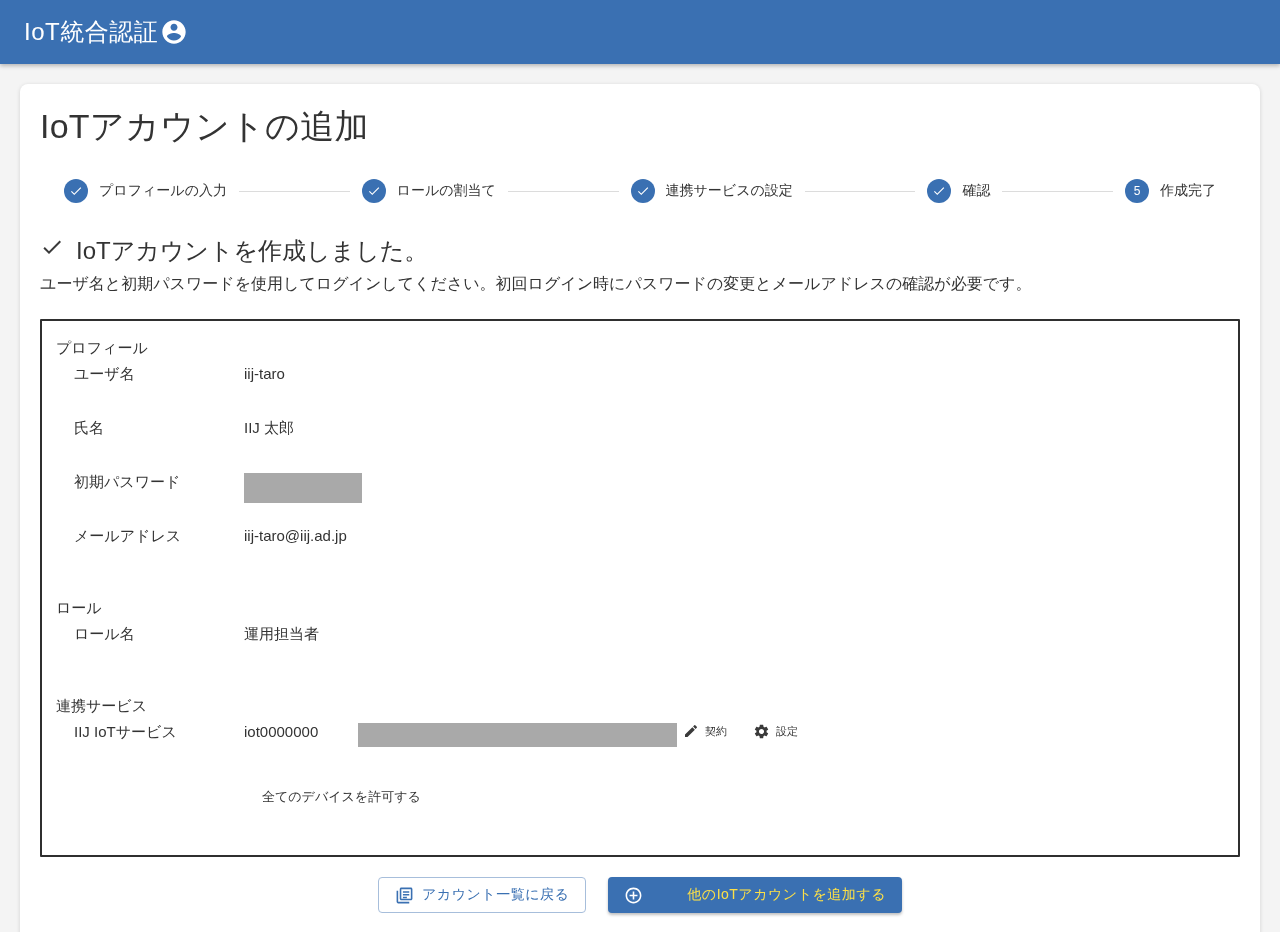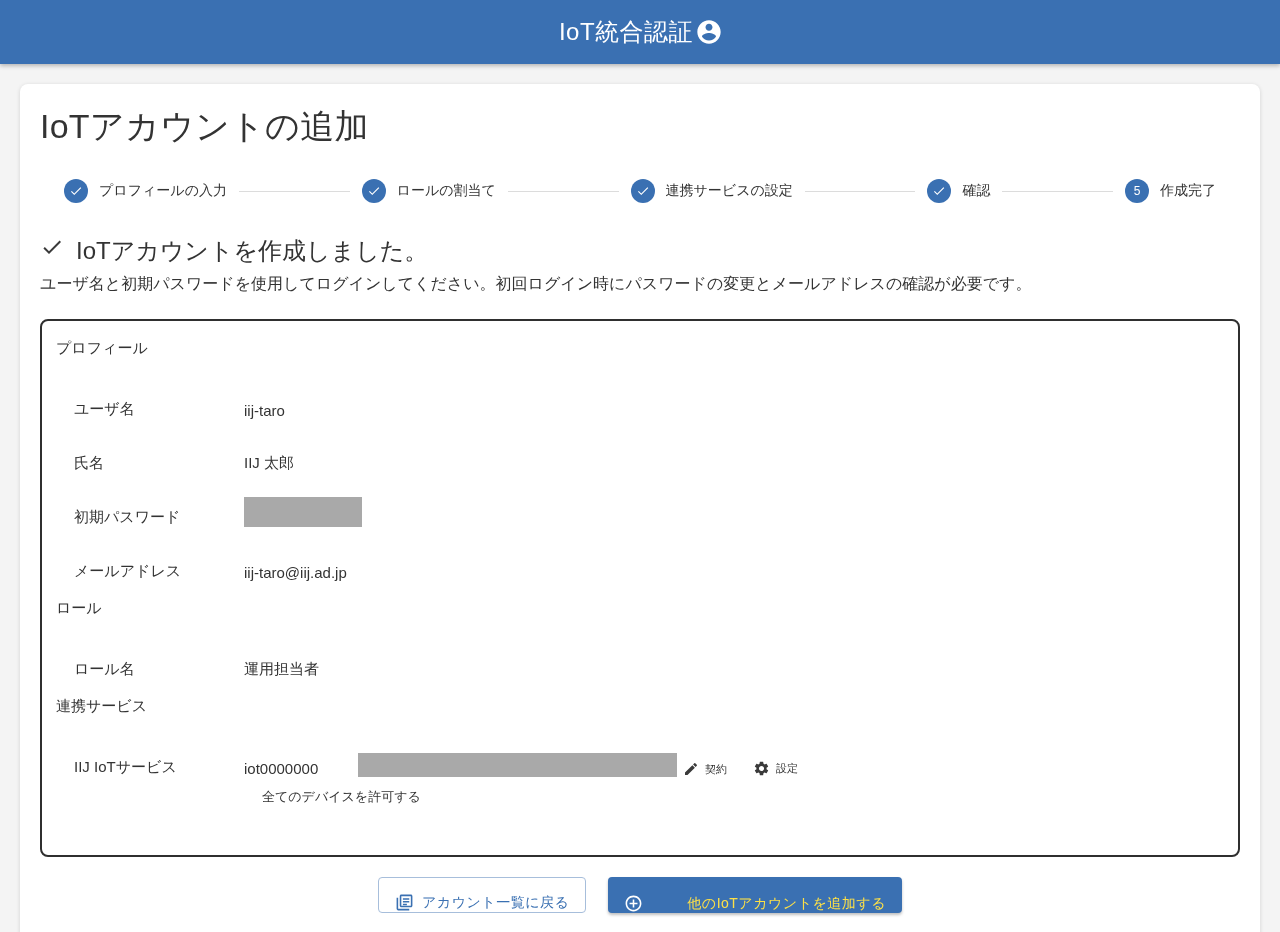--- a/index.html
+++ b/index.html
@@ -12,21 +12,21 @@
   html,body{margin:0;padding:0;}
   body{
     width:1280px;height:932px;overflow:hidden;
     background:#f4f4f4;
     font-family:"Liberation Sans","DejaVu Sans",sans-serif;
     color:var(--text);
   }
   
   .appbar{
     height:64px;background:var(--primary);
-    display:flex;align-items:center;justify-content:center;
+    display:flex;align-items:center;justify-content:flex-start;
     padding:0 20px 0 24px;
     box-shadow:0 2px 4px rgba(0,0,0,.25);
     position:relative;z-index:2;
   }
   .appbar-title{color:#fff;font-size:24px;letter-spacing:.5px;}
   .appbar-account{width:32px;height:32px;display:flex;align-items:center;justify-content:center;cursor:pointer;}
   
   .card{
     margin:20px 20px 0;
     height:923px;
@@ -56,30 +56,30 @@
   
   .result-heading{
     display:flex;align-items:flex-start;gap:12px;
     margin-top:22px;height:32px;
     font-size:24px;color:var(--text);
   }
   .result-note{margin:6px 0 0;font-size:16px;line-height:22px;color:var(--text);}
   
   .summary{
     margin-top:24px;height:538px;
-    border:2px solid #2f2f2f;border-radius:8px;
+    border:2px solid #2f2f2f;border-radius:1px;
     padding-top:10px;overflow:hidden;
   }
   .sec-title{
     height:34px;display:flex;align-items:center;
     padding-left:14px;font-size:15px;color:var(--text);
   }
   .sec-title + .sec-title, .row + .sec-title{margin-top:10px;}
   .row{
-    min-height:54px;display:flex;align-items:flex-end;
+    min-height:54px;display:flex;align-items:flex-start;
     padding-left:32px;font-size:15px;color:var(--text);
   }
   .row-label{width:170px;flex:0 0 170px;}
   .row-value{font-size:15px;color:var(--text);}
   .redacted-sm{width:118px;height:30px;background:var(--redacted);}
   .service-value{width:114px;flex:0 0 114px;}
   .redacted-lg{width:319px;height:24px;background:var(--redacted);}
   .inline-link{
     display:flex;align-items:center;gap:6px;
     color:var(--text);font-size:11px;cursor:pointer;
@@ -90,21 +90,21 @@
   .note-row{
     height:40px;display:flex;align-items:center;
     padding-left:220px;font-size:13px;color:var(--text);
   }
   
   .actions{
     margin-top:20px;display:flex;justify-content:center;gap:22px;
   }
   .btn{
     height:36px;border-radius:4px;font-size:14px;
-    display:flex;align-items:flex-end;gap:8px;
+    display:flex;align-items:center;gap:8px;
     padding:0 16px;cursor:pointer;font-family:inherit;letter-spacing:.5px;
   }
   .btn-outlined{
     background:#fff;color:var(--primary);
     border:1px solid #a7bedb;
   }
   .btn-filled{
     background:var(--primary);color:#fde047;border:none;
     box-shadow:0 2px 3px rgba(0,0,0,.25);
     gap:44px;

